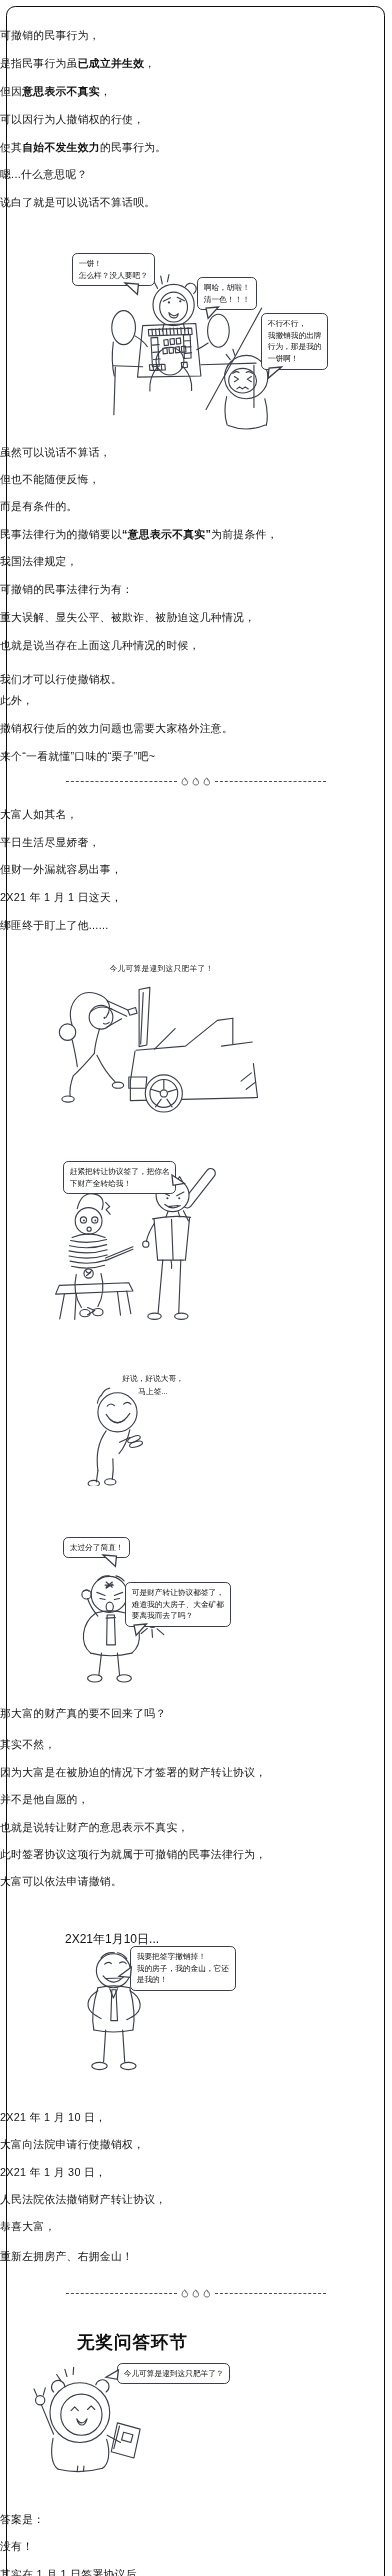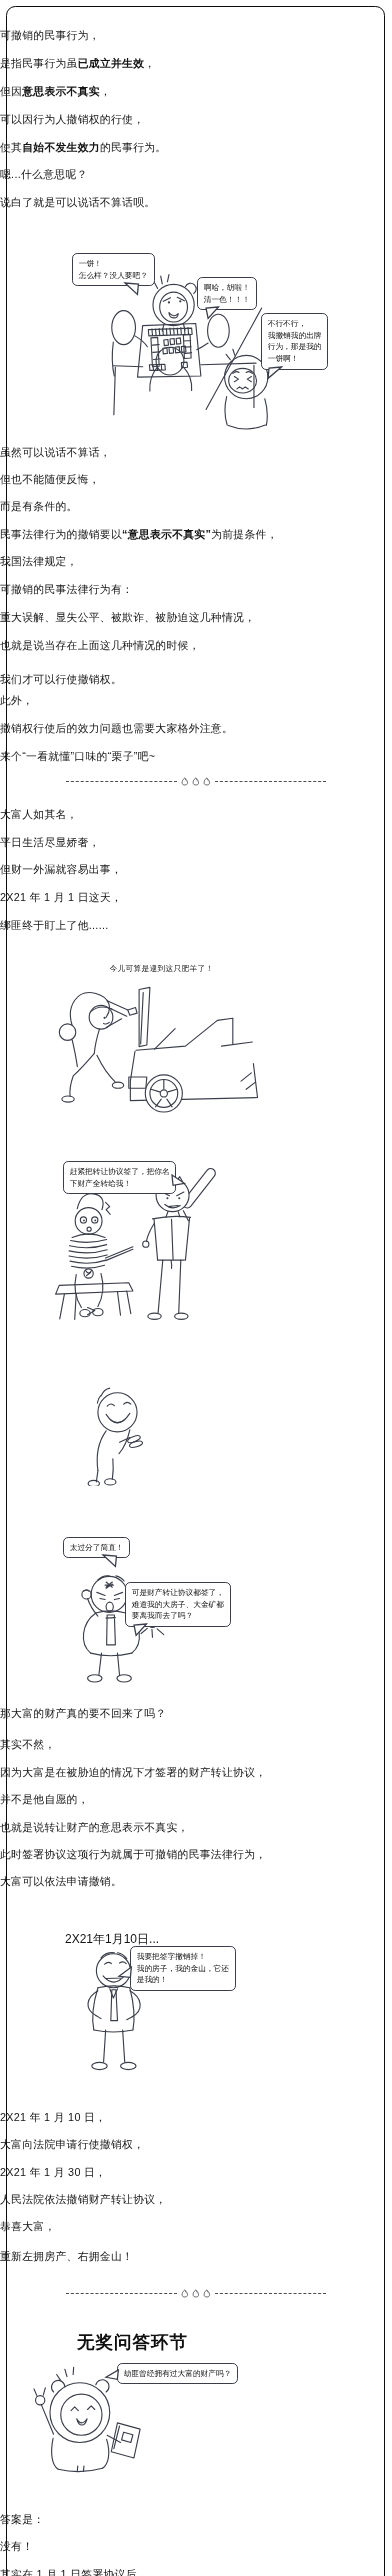--- a/index.html
+++ b/index.html
@@ -226,20 +226,22 @@
 </svg>
 <div class="bubble" style="left:63px;top:1161px">
   <div class="bl">赶紧把转让协议签了，把你名</div>
   <div class="bl">下财产全转给我！</div>
   <svg class="tail" style="right:-12.4px;top:12.4px" viewBox="0 0 30 24" width="15.5" height="12.4">
       <polygon points="0,2 2,22 24,18" fill="#fff" stroke="#3a3e4a" stroke-width="2.5"></polygon>
     </svg>
 </div>
 
 <div class="agree-text" style="top:1372px">
+  <div>好说，好说大哥，</div>
+  <div>马上签...</div>
 </div>
 <svg class="scene" style="top:1365px" width="392" height="121" viewBox="0 0 761 235">
  <g fill="none" stroke="#3a3e4a" stroke-width="2.2" stroke-linecap="round" stroke-linejoin="round">
   <circle cx="228" cy="92" r="38"></circle>
   <path d="M196,60 q6,-13 17,-15 M189,74 q2,-11 9,-17"></path>
   <path d="M208,80 q7,-8 14,-1 M240,76 q7,-7 14,0"></path>
   <path d="M206,96 Q228,130 252,94"></path>
   <path d="M214,106 q14,12 28,0"></path>
   <path d="M206,128 C190,150 186,176 190,205"></path>
   <path d="M252,126 C247,148 240,162 231,172"></path>
@@ -364,21 +366,21 @@
   <path d="M72,66 l-6,-14 M84,64 l4,-14"></path>
   <path d="M208,142 l26,14"></path>
   <path d="M228,118 L272,130 L260,186 L216,174 Z M232,124 l-11,44"></path>
   <path d="M240,136 l18,5 l-4,15 l-18,-5 Z"></path>
   <path d="M103,148 C97,178 101,200 113,208 M207,150 C215,176 211,198 199,206"></path>
   <path d="M113,208 Q156,218 199,206"></path>
   <path d="M150,212 l1,-10 M162,212 l1,-10"></path>
  </g>
 </svg>
 <div class="bubble" style="left:117px;top:2363px">
-  <div class="bl">劫匪曾经拥有过大富的财产吗？</div>
+  <div class="bl">今儿可算是逮到这只肥羊了？</div>
   <svg class="tail" style="left:-12.4px;top:5.2px" viewBox="0 0 30 24" width="15.5" height="12.4">
       <polygon points="24,2 22,20 0,16" fill="#fff" stroke="#3a3e4a" stroke-width="2.5"></polygon>
     </svg>
 </div>
 
 <div class="tl" style="top:2512px">答案是：</div>
 <div class="tl" style="top:2539px">没有！</div>
 <div class="tl" style="top:2567px">其实在 1 月 1 日签署协议后、</div>
 
 

